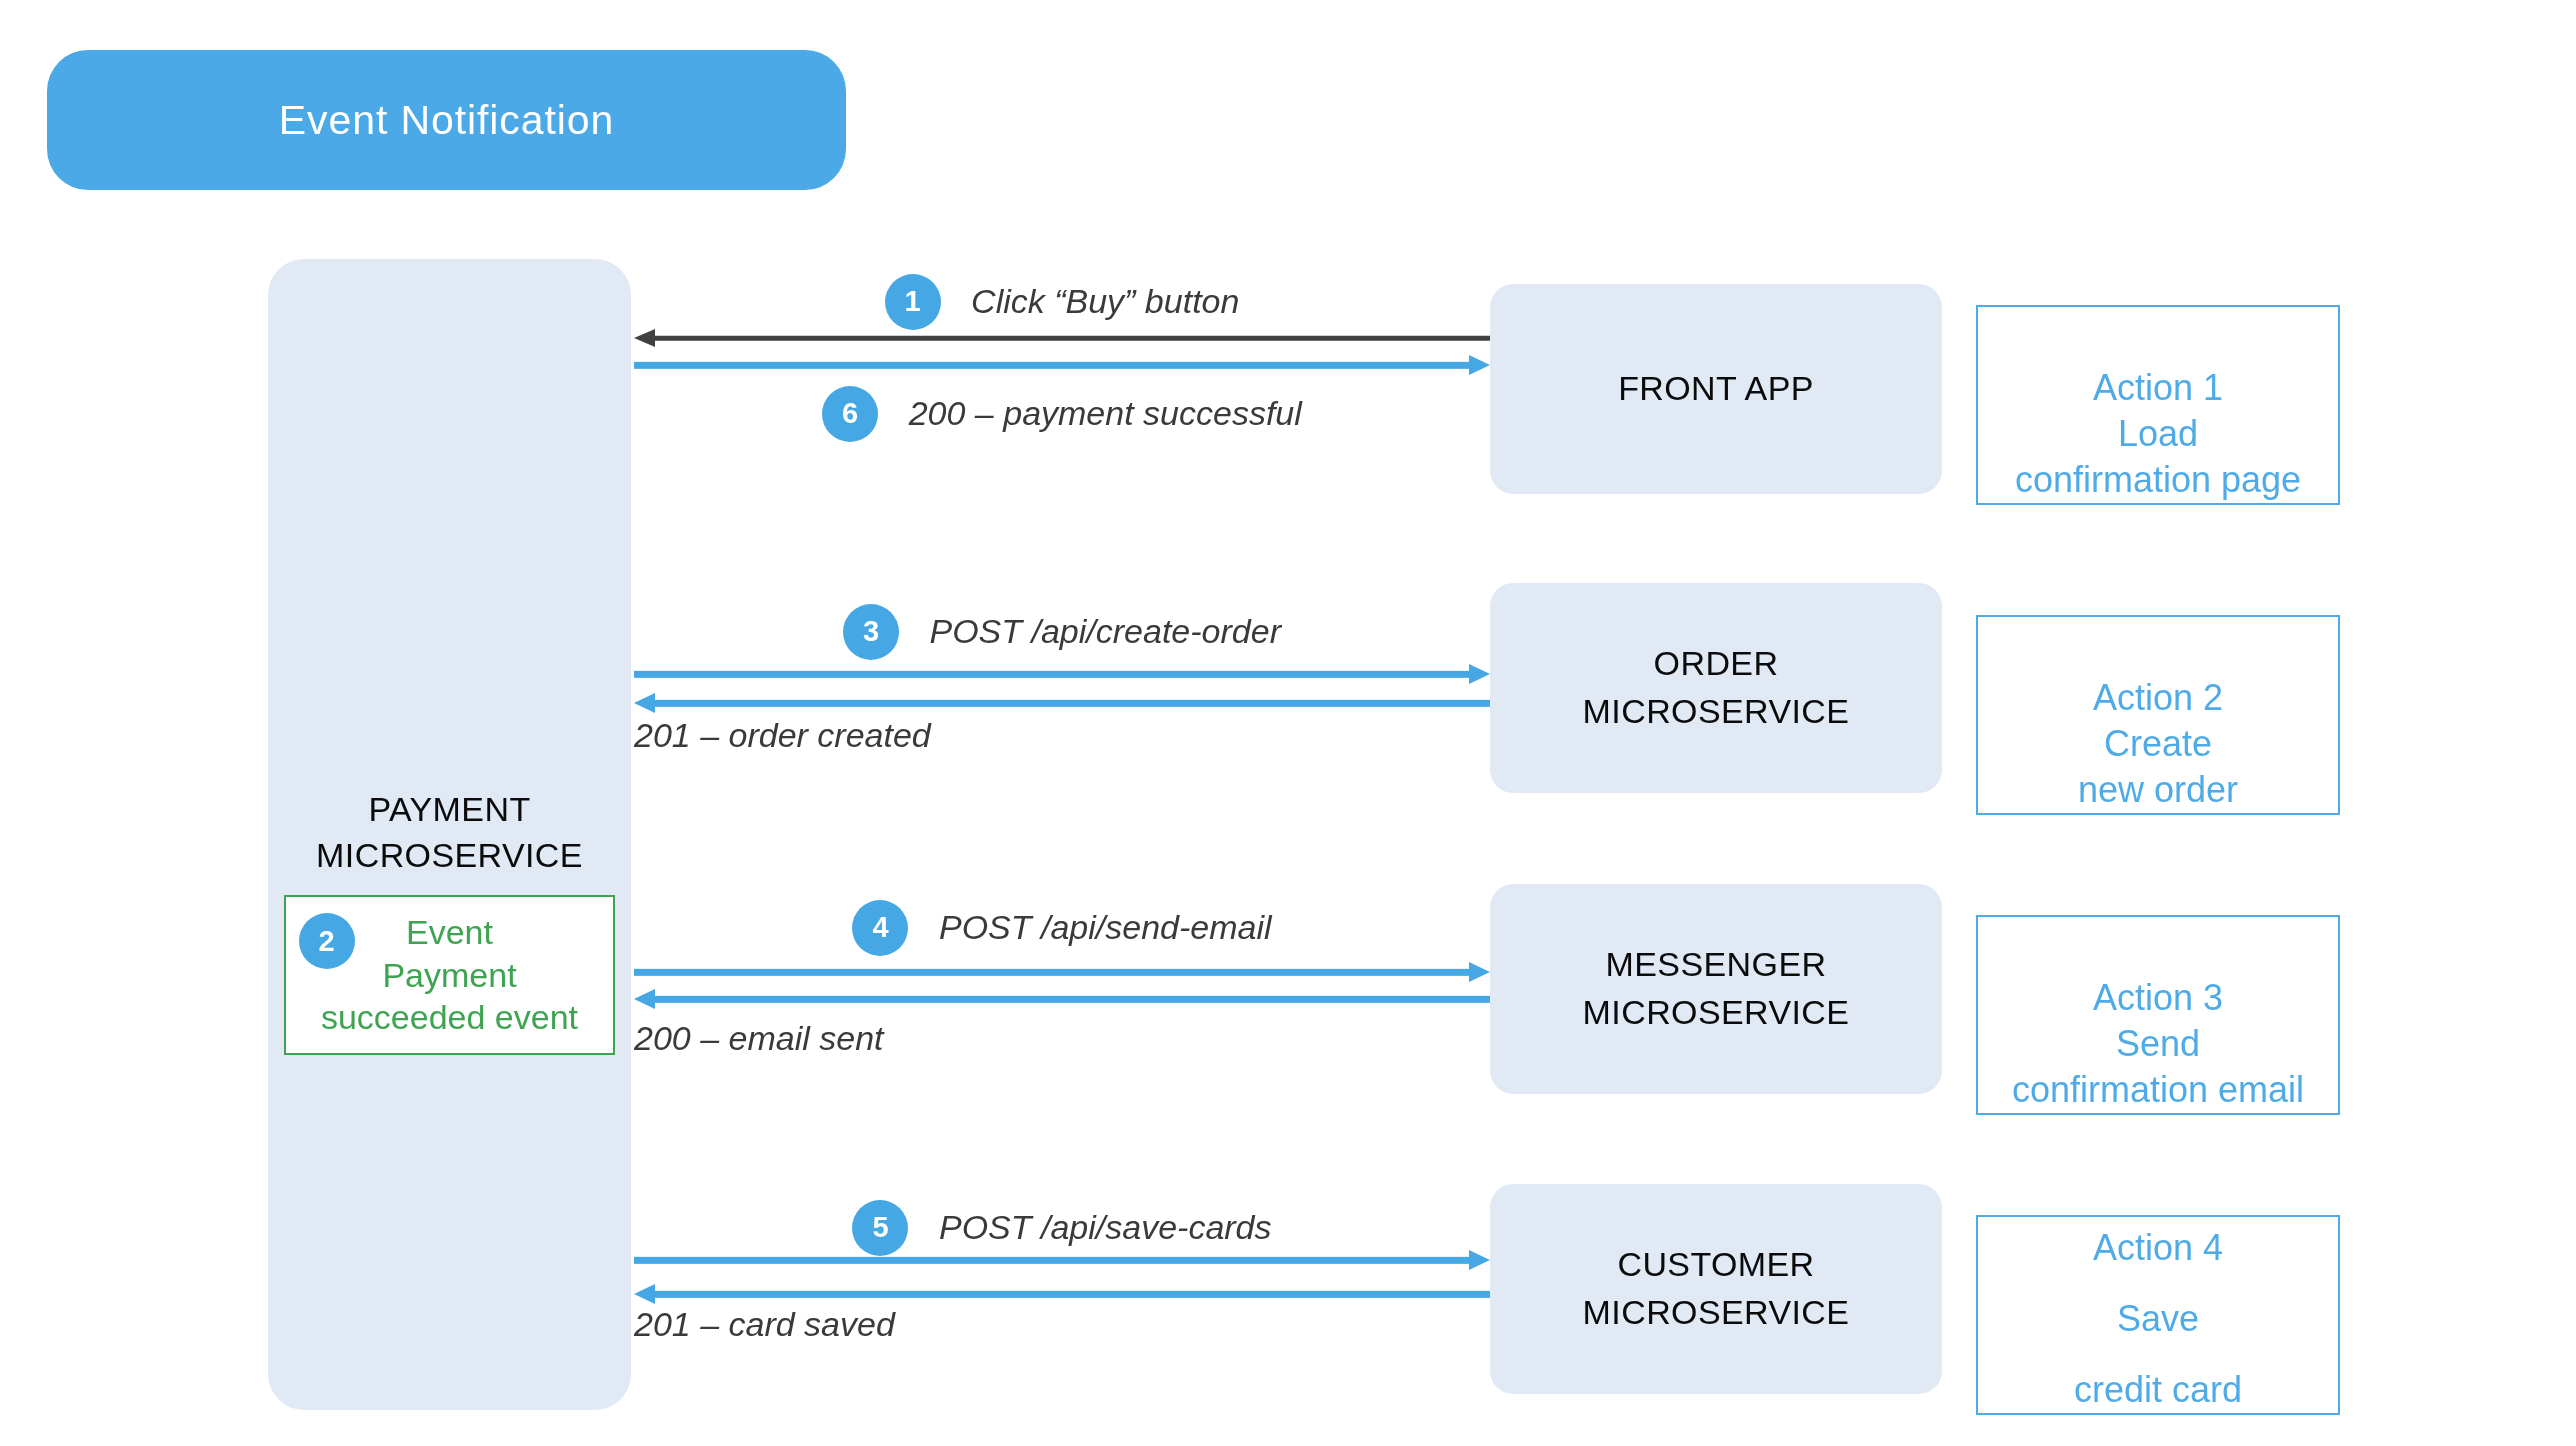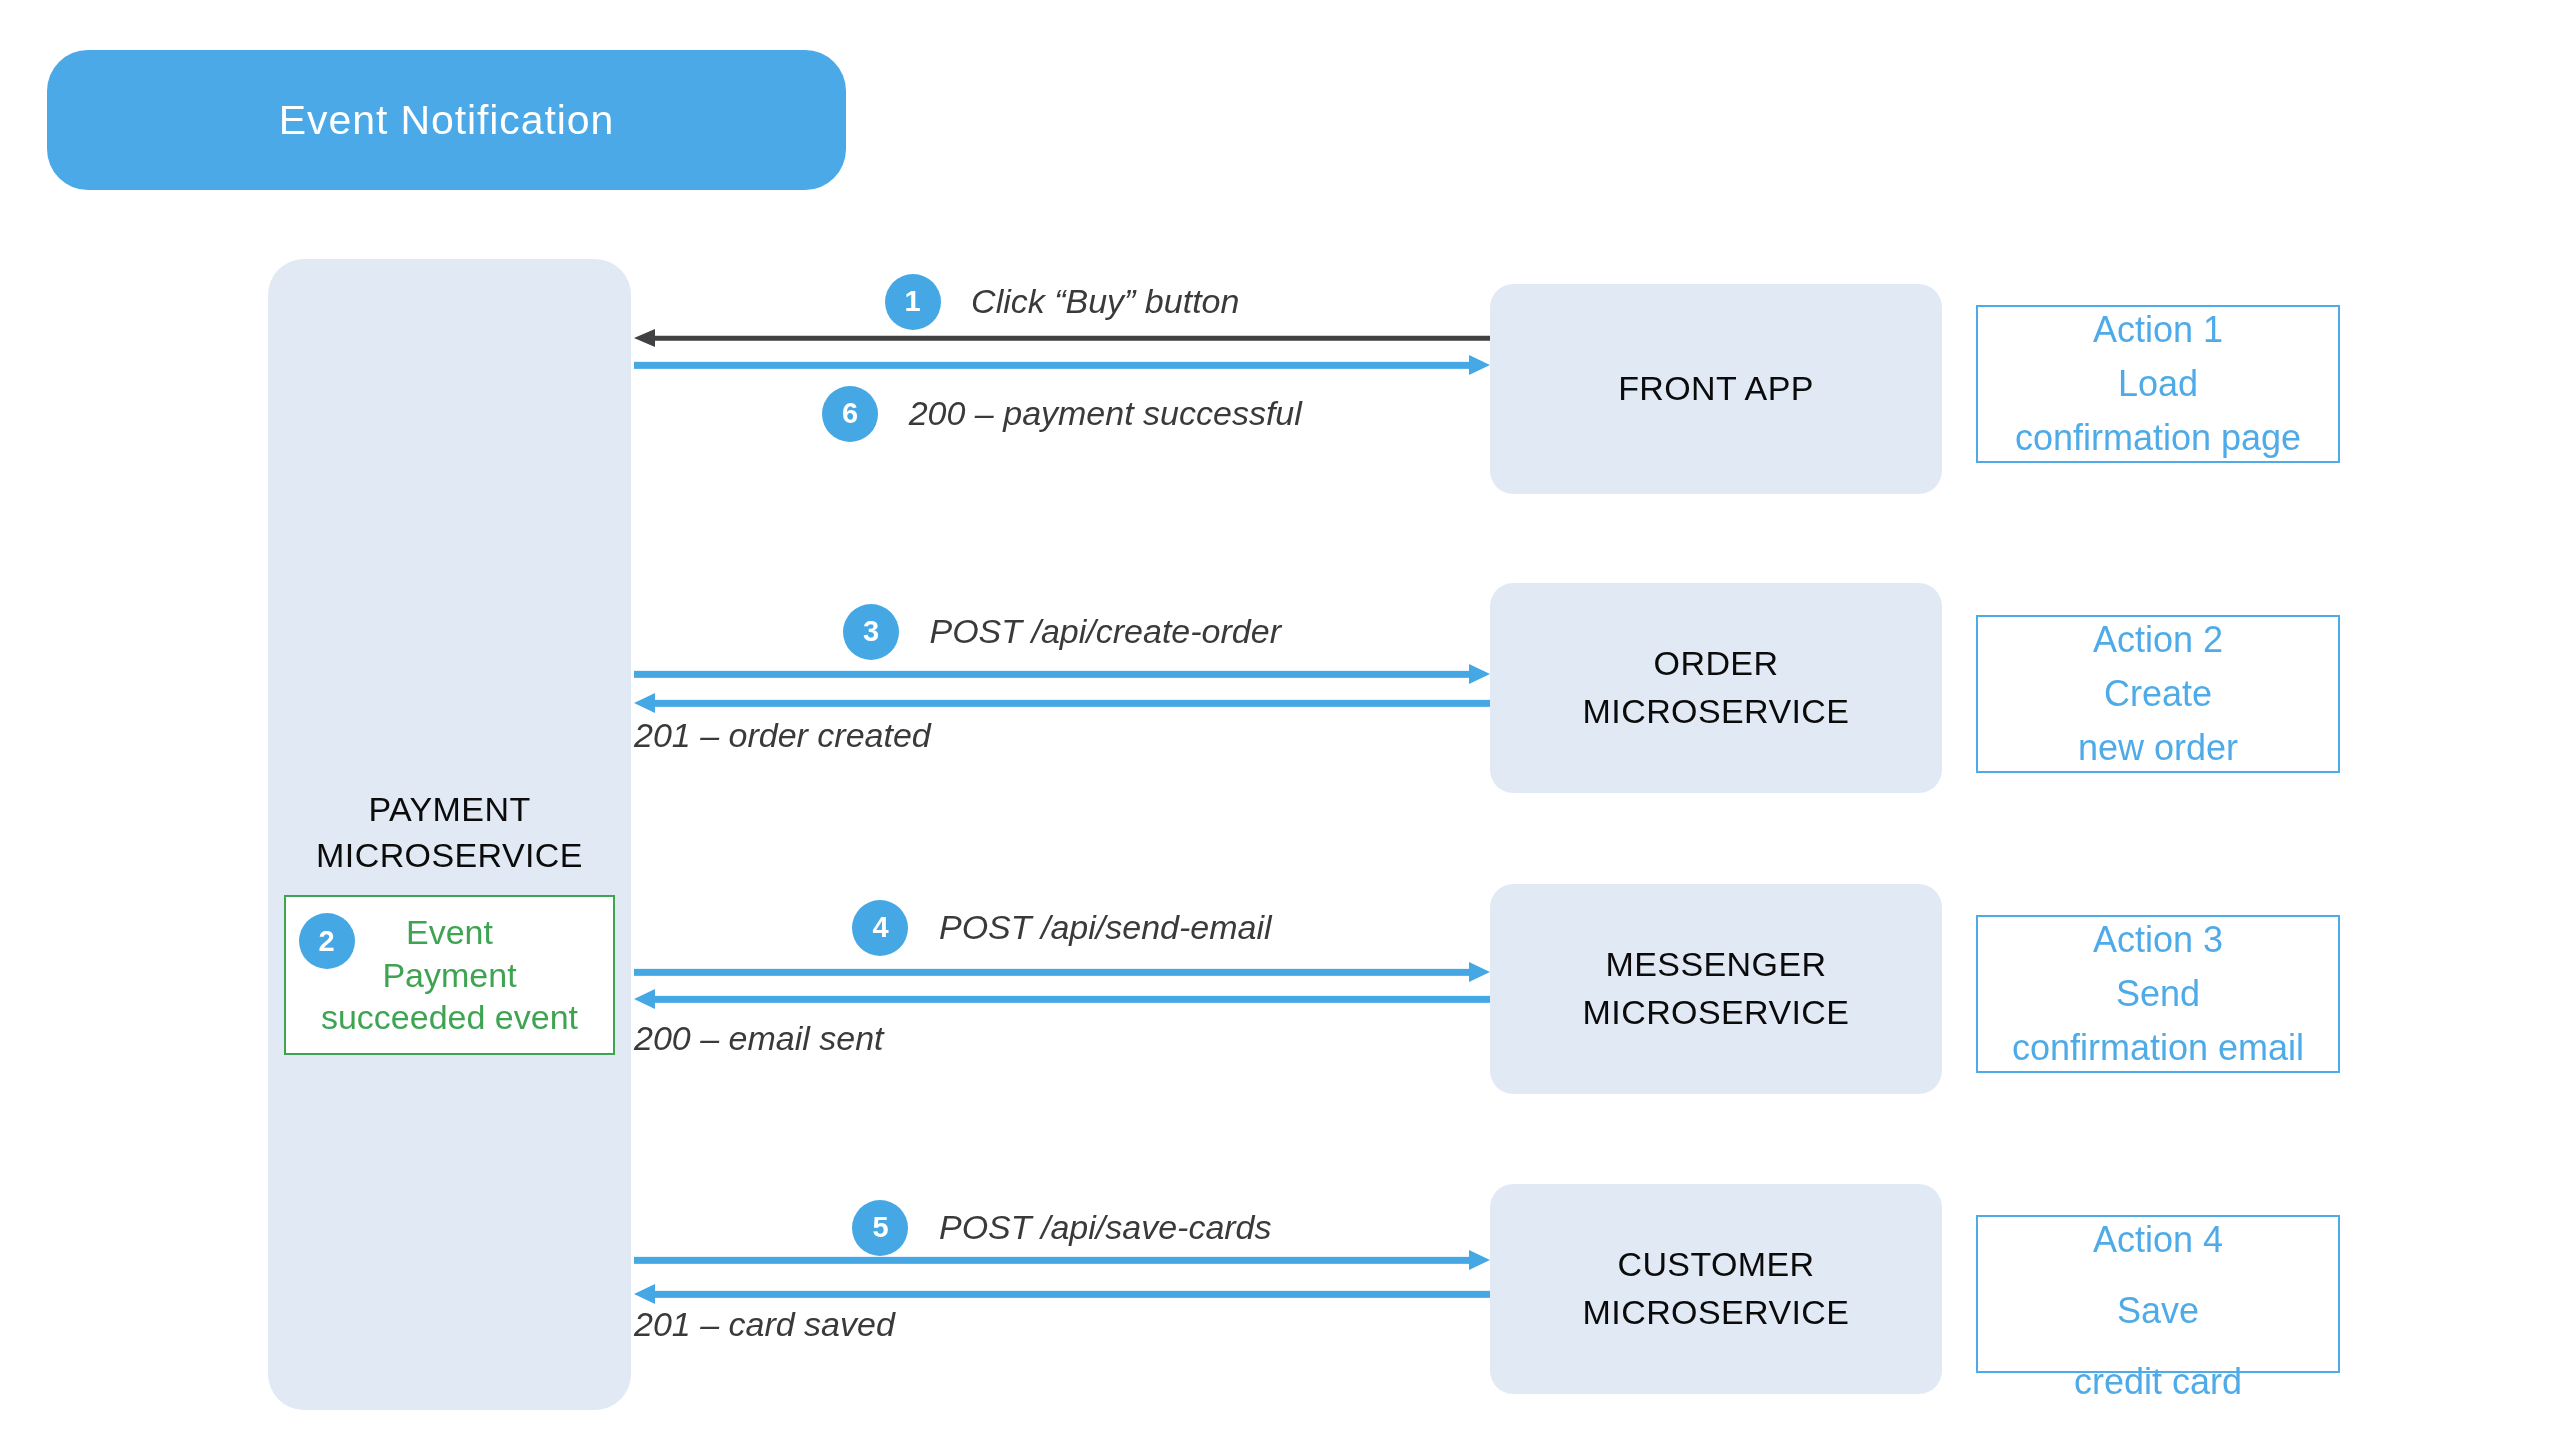--- a/index.html
+++ b/index.html
@@ -75,23 +75,23 @@
   .arrow.dark .head-left{border-right-color:var(--arrow_dark);border-top-width:9px;border-bottom-width:9px;}
   
   .service-box{
     position:absolute;left:1490px;width:452px;height:210px;
     background:var(--panel);border-radius:23.4px;
     display:flex;flex-direction:column;align-items:center;justify-content:center;
     color:var(--service_text);font-size:34px;font-weight:400;line-height:1.4;letter-spacing:0.4px;text-align:center;
   }
   
   .action-box{
-    position:absolute;left:1976px;width:364px;height:158px;
+    position:absolute;left:1976px;width:364px;height:200px;
     background:#fff;border:2.7px solid var(--accent_soft);box-sizing:border-box;
-    display:flex;flex-direction:column;align-items:center;justify-content:space-between;
+    display:flex;flex-direction:column;align-items:center;justify-content:flex-end;
     color:var(--accent_soft);font-size:36px;line-height:1.28;text-align:center;
   }
   
   .r1-req{top:269px;}  .r1-dark{top:323px;} .r1-blue{top:350px;} .r1-resp{top:381px;height:65px;}
   .svc-1{top:284px;}  .act-1{top:305px;}
   .r2-req{top:599px;}  .r2-fwd{top:659px;}  .r2-back{top:688px;} .r2-resp{top:715px;}
   .svc-2{top:583px;}  .act-2{top:615px;}
   .r3-req{top:895px;}  .r3-fwd{top:957px;} .r3-back{top:984px;}.r3-resp{top:1018px;}
   .svc-3{top:884px;}  .act-3{top:915px;}
   .r4-req{top:1195px;} .r4-fwd{top:1245px;} .r4-back{top:1279px;}.r4-resp{top:1304px;}

